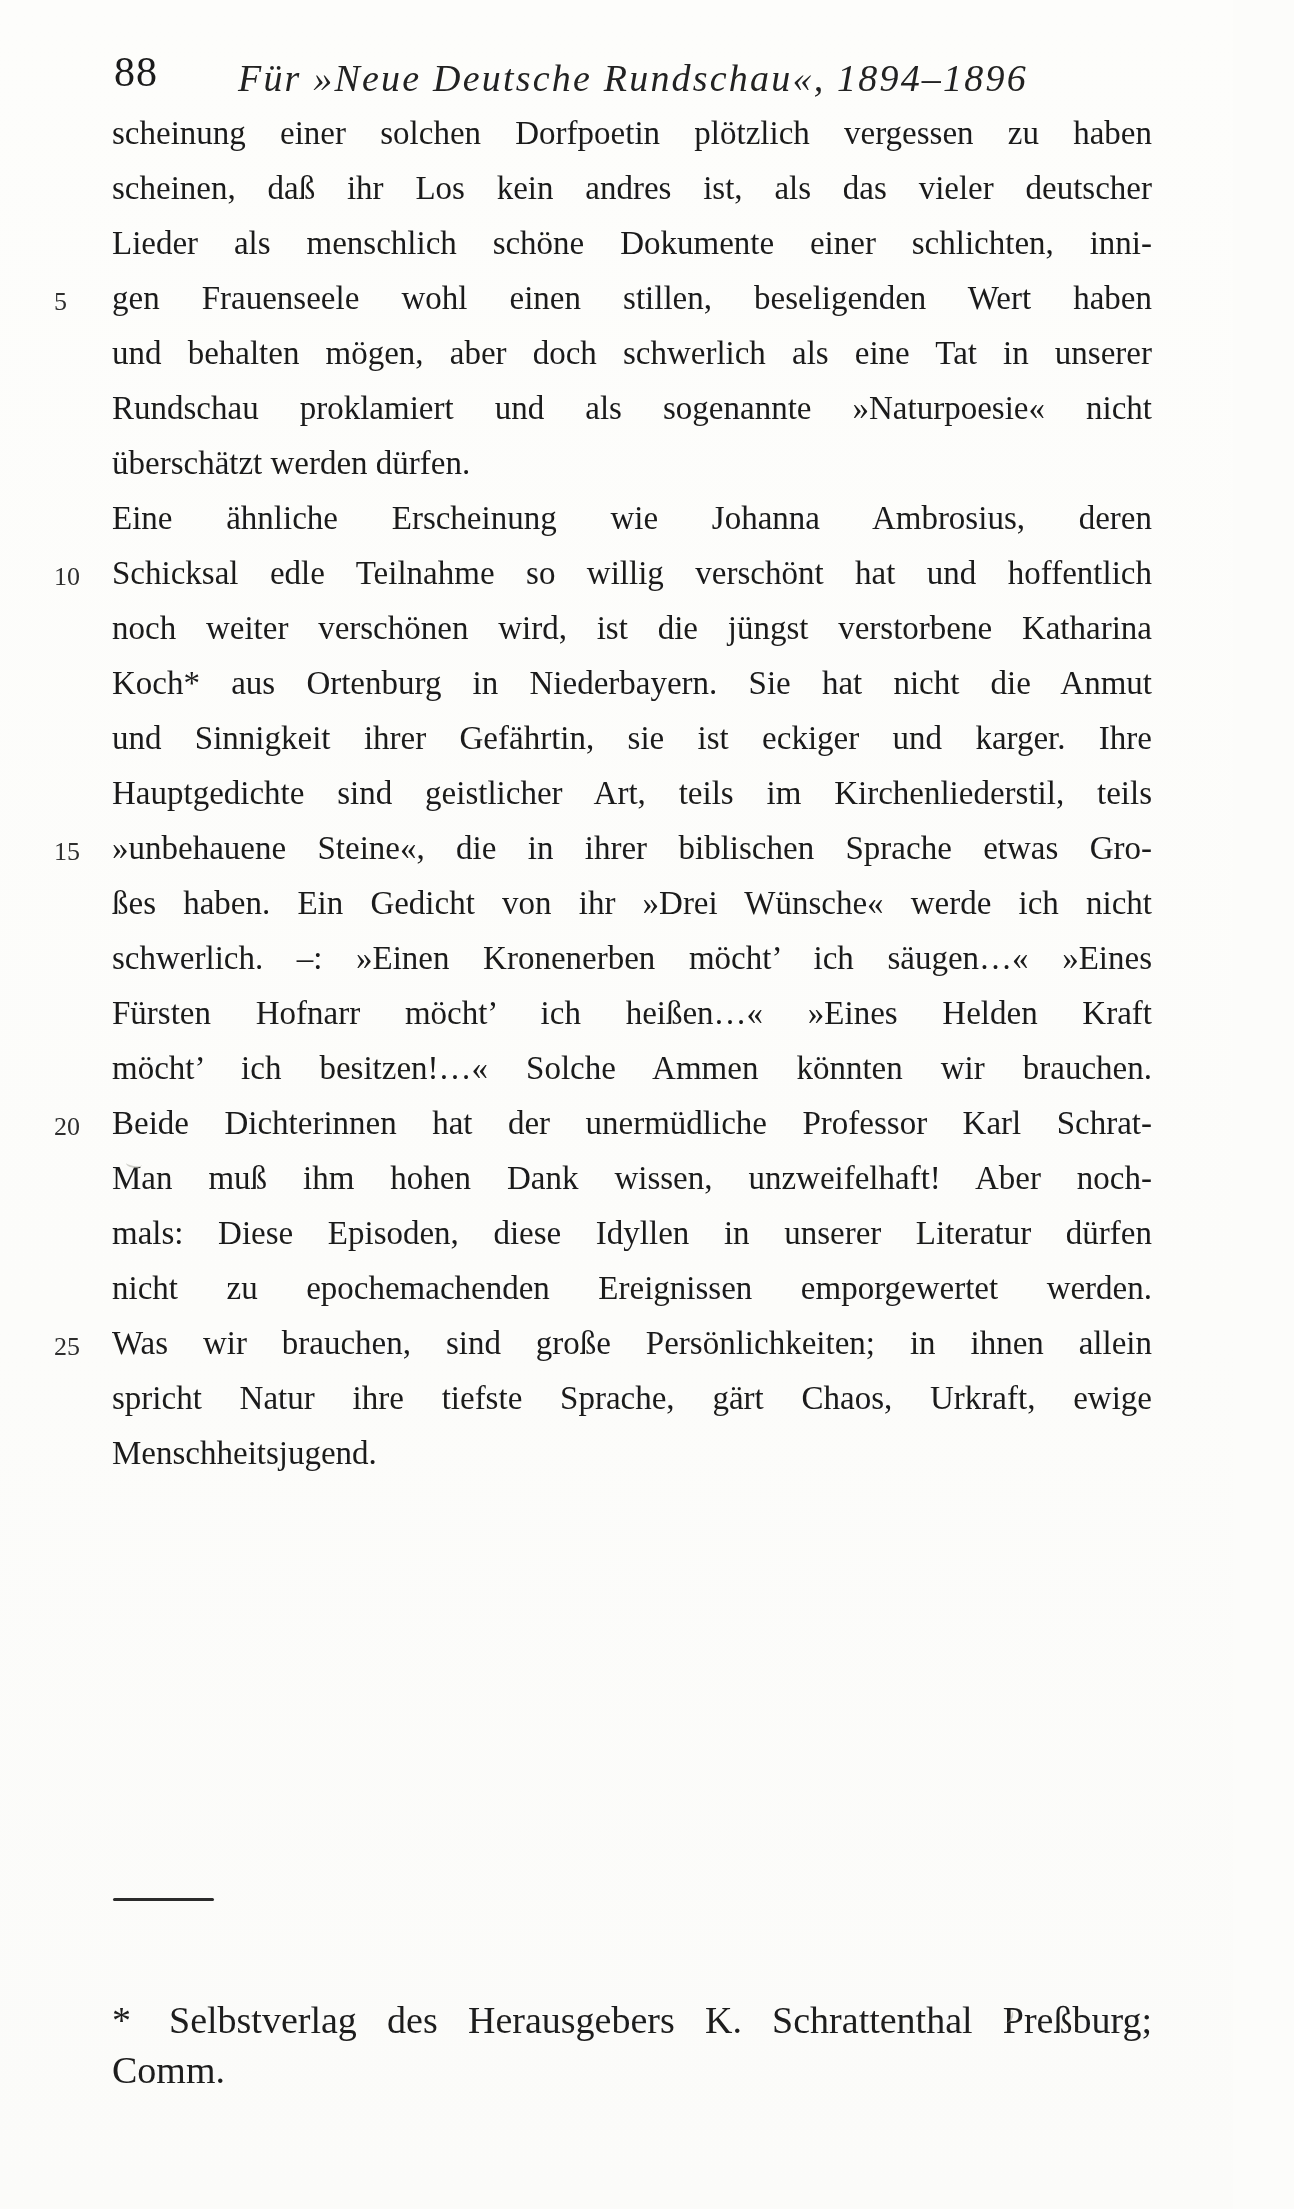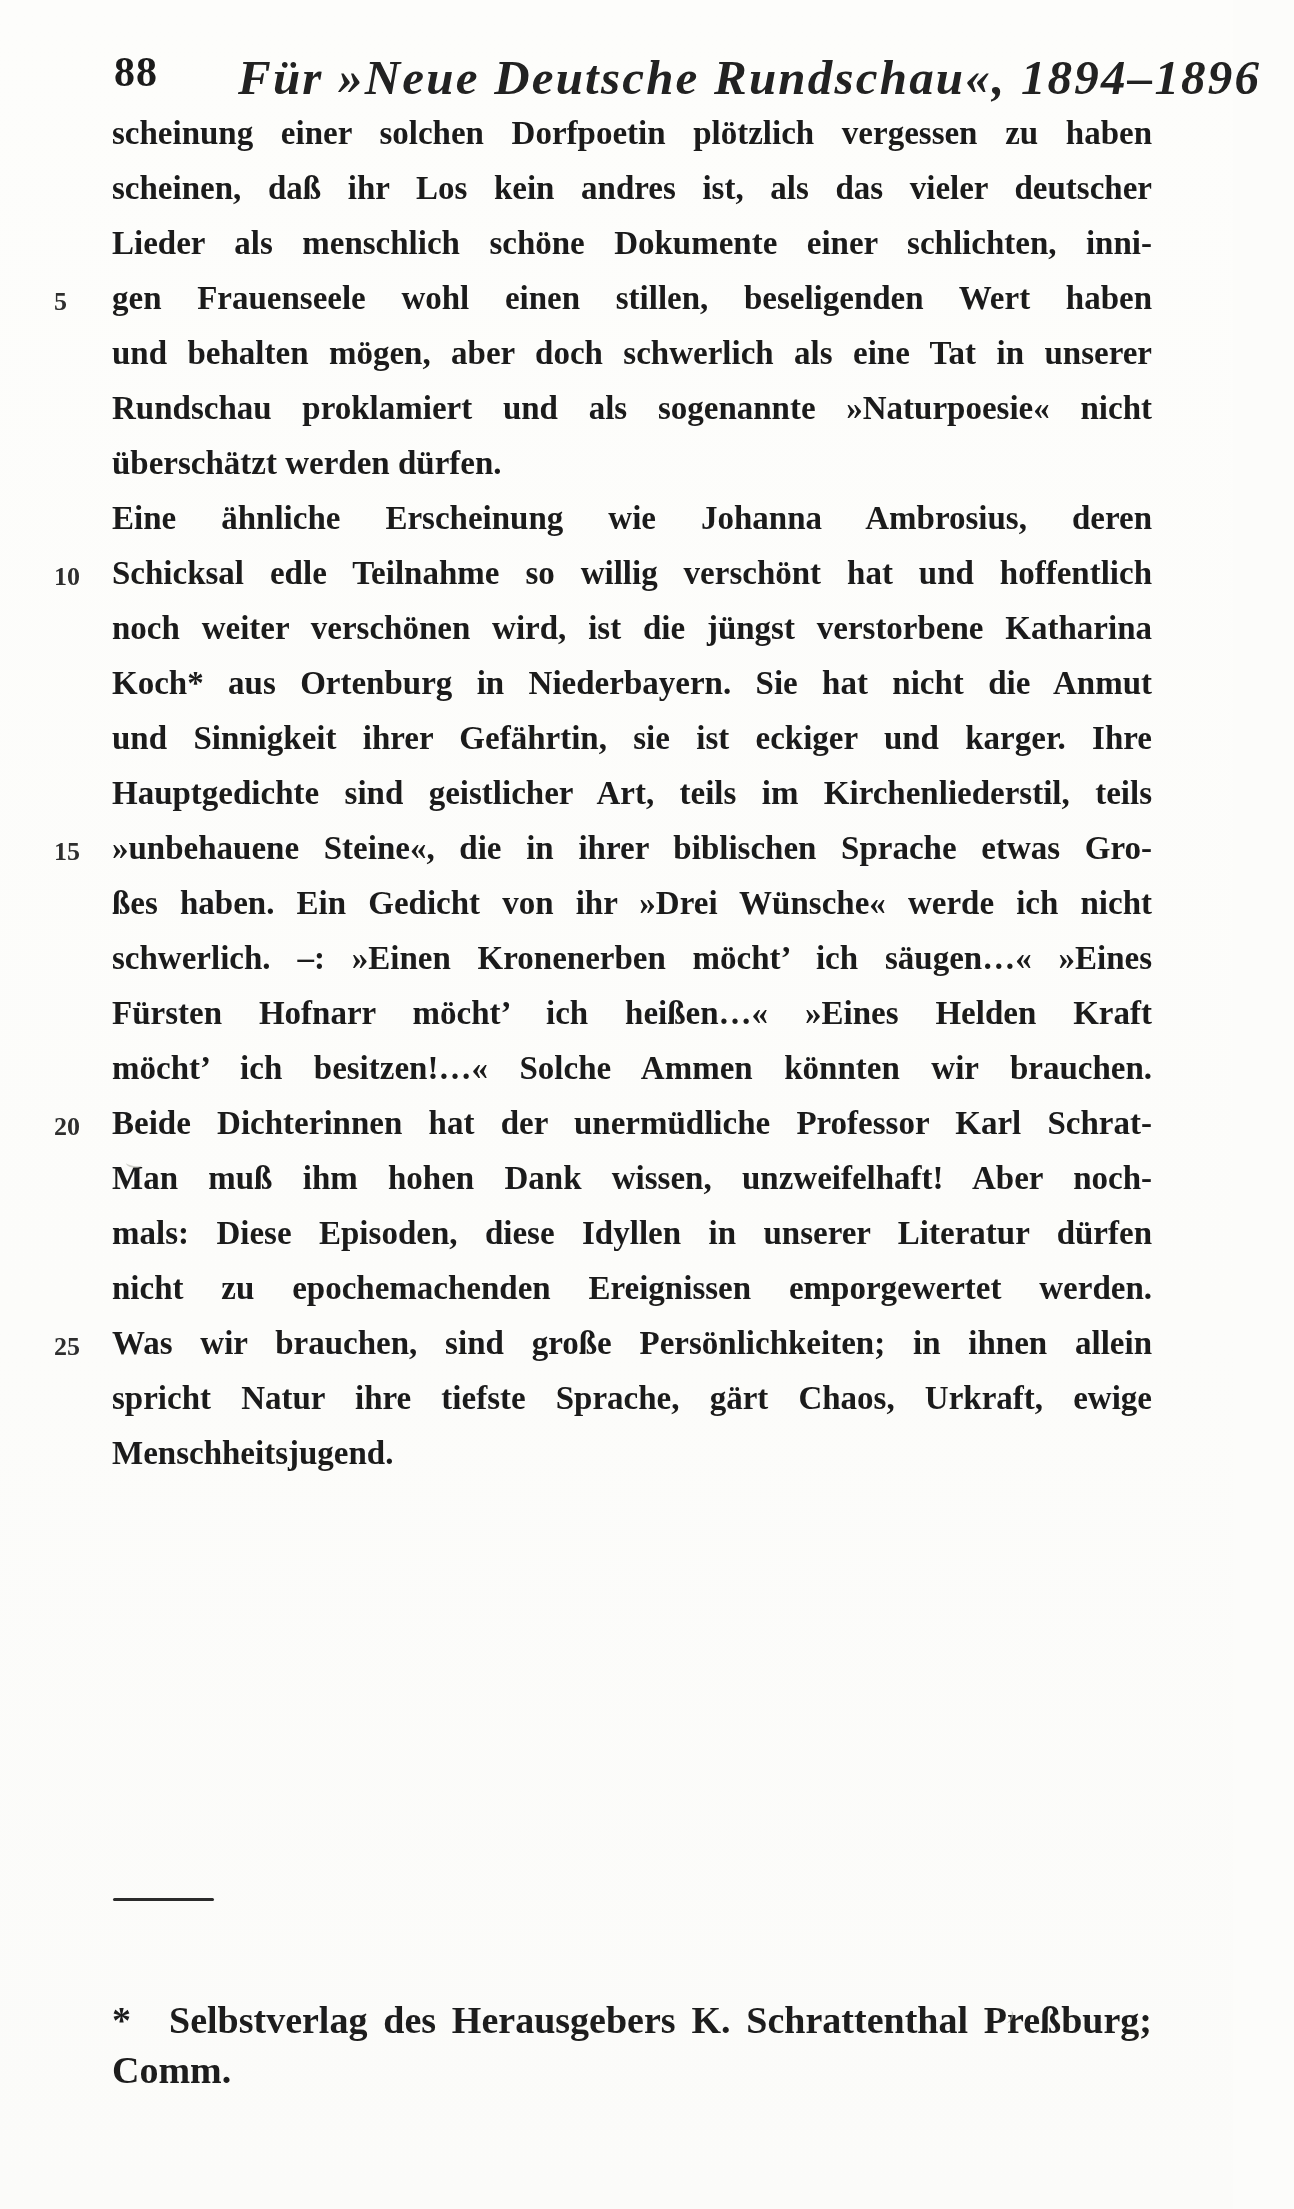--- a/index.html
+++ b/index.html
@@ -10,21 +10,20 @@
     background: #fcfcfa;
     overflow: hidden;
   }
   .page {
     position: relative;
     width: 1233px;
     height: 2209px;
     background: linear-gradient(180deg, #fdfdfb 0%, #fcfcfa 60%, #fbfbf9 100%);
     color: #1b1b1b;
     font-family: "Liberation Serif", "DejaVu Serif", serif;
-    font-weight: bold;
   }
 
   
   .pagehead {
     position: absolute;
     left: 112px;
     top: 44px;
     width: 1040px;
     height: 64px;
   }
@@ -34,21 +33,21 @@
     top: 4px;
     font-size: 42px;
     line-height: 48px;
     letter-spacing: 1px;
   }
   .runhead {
     position: absolute;
     left: 126px;
     top: 12px;
     font-style: italic;
-    font-size: 49px;
+    font-size: 38px;
     line-height: 44px;
     letter-spacing: 2.2px;
     white-space: nowrap;
     color: #222;
   }
 
   
   .textblock {
     position: absolute;
     left: 112px;

